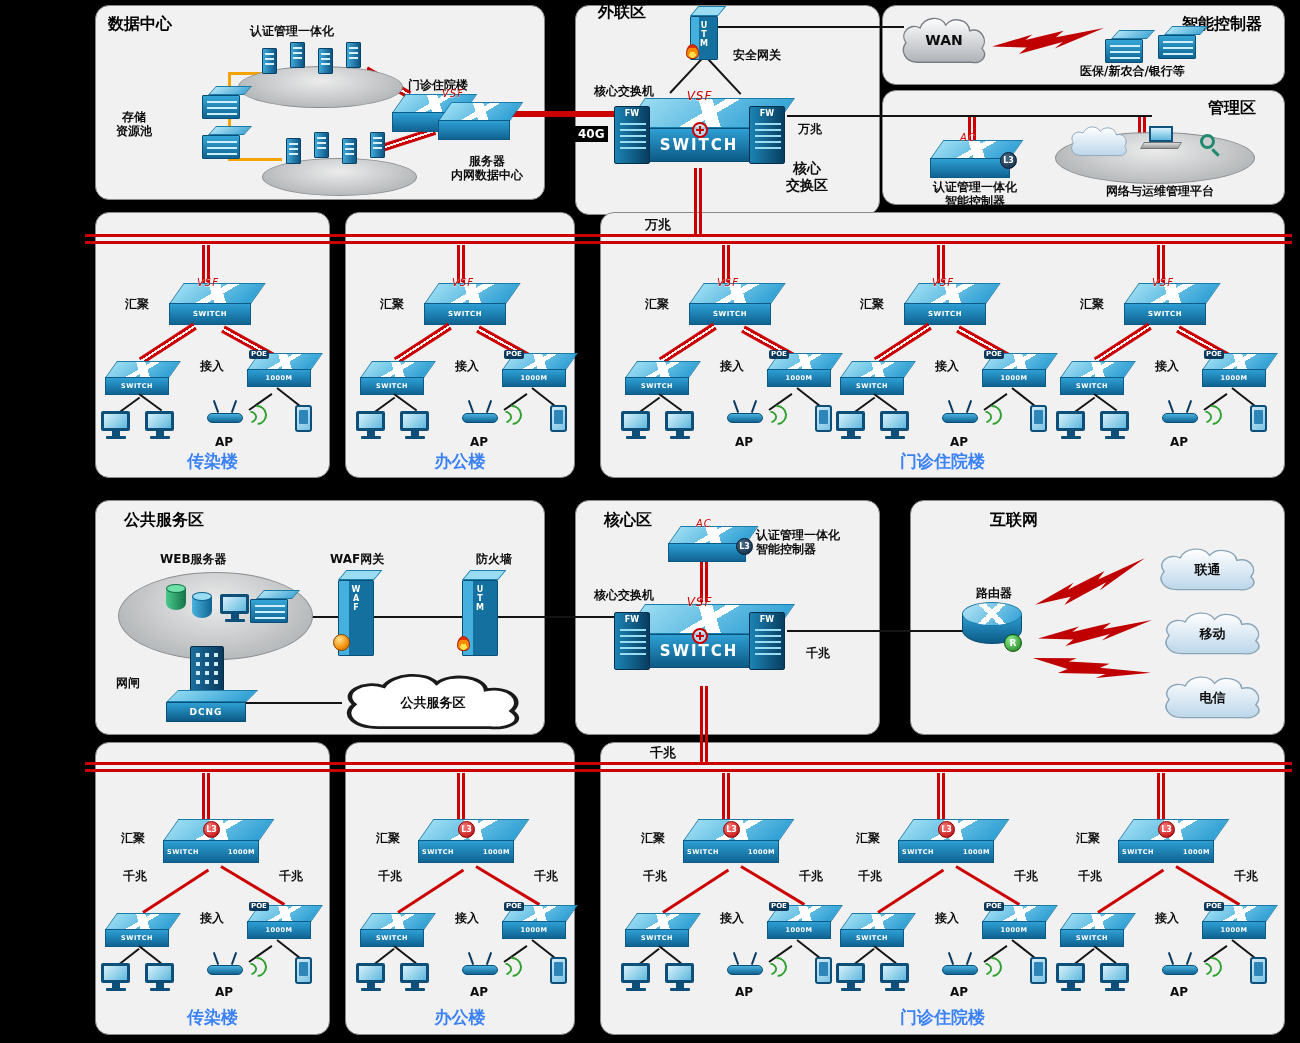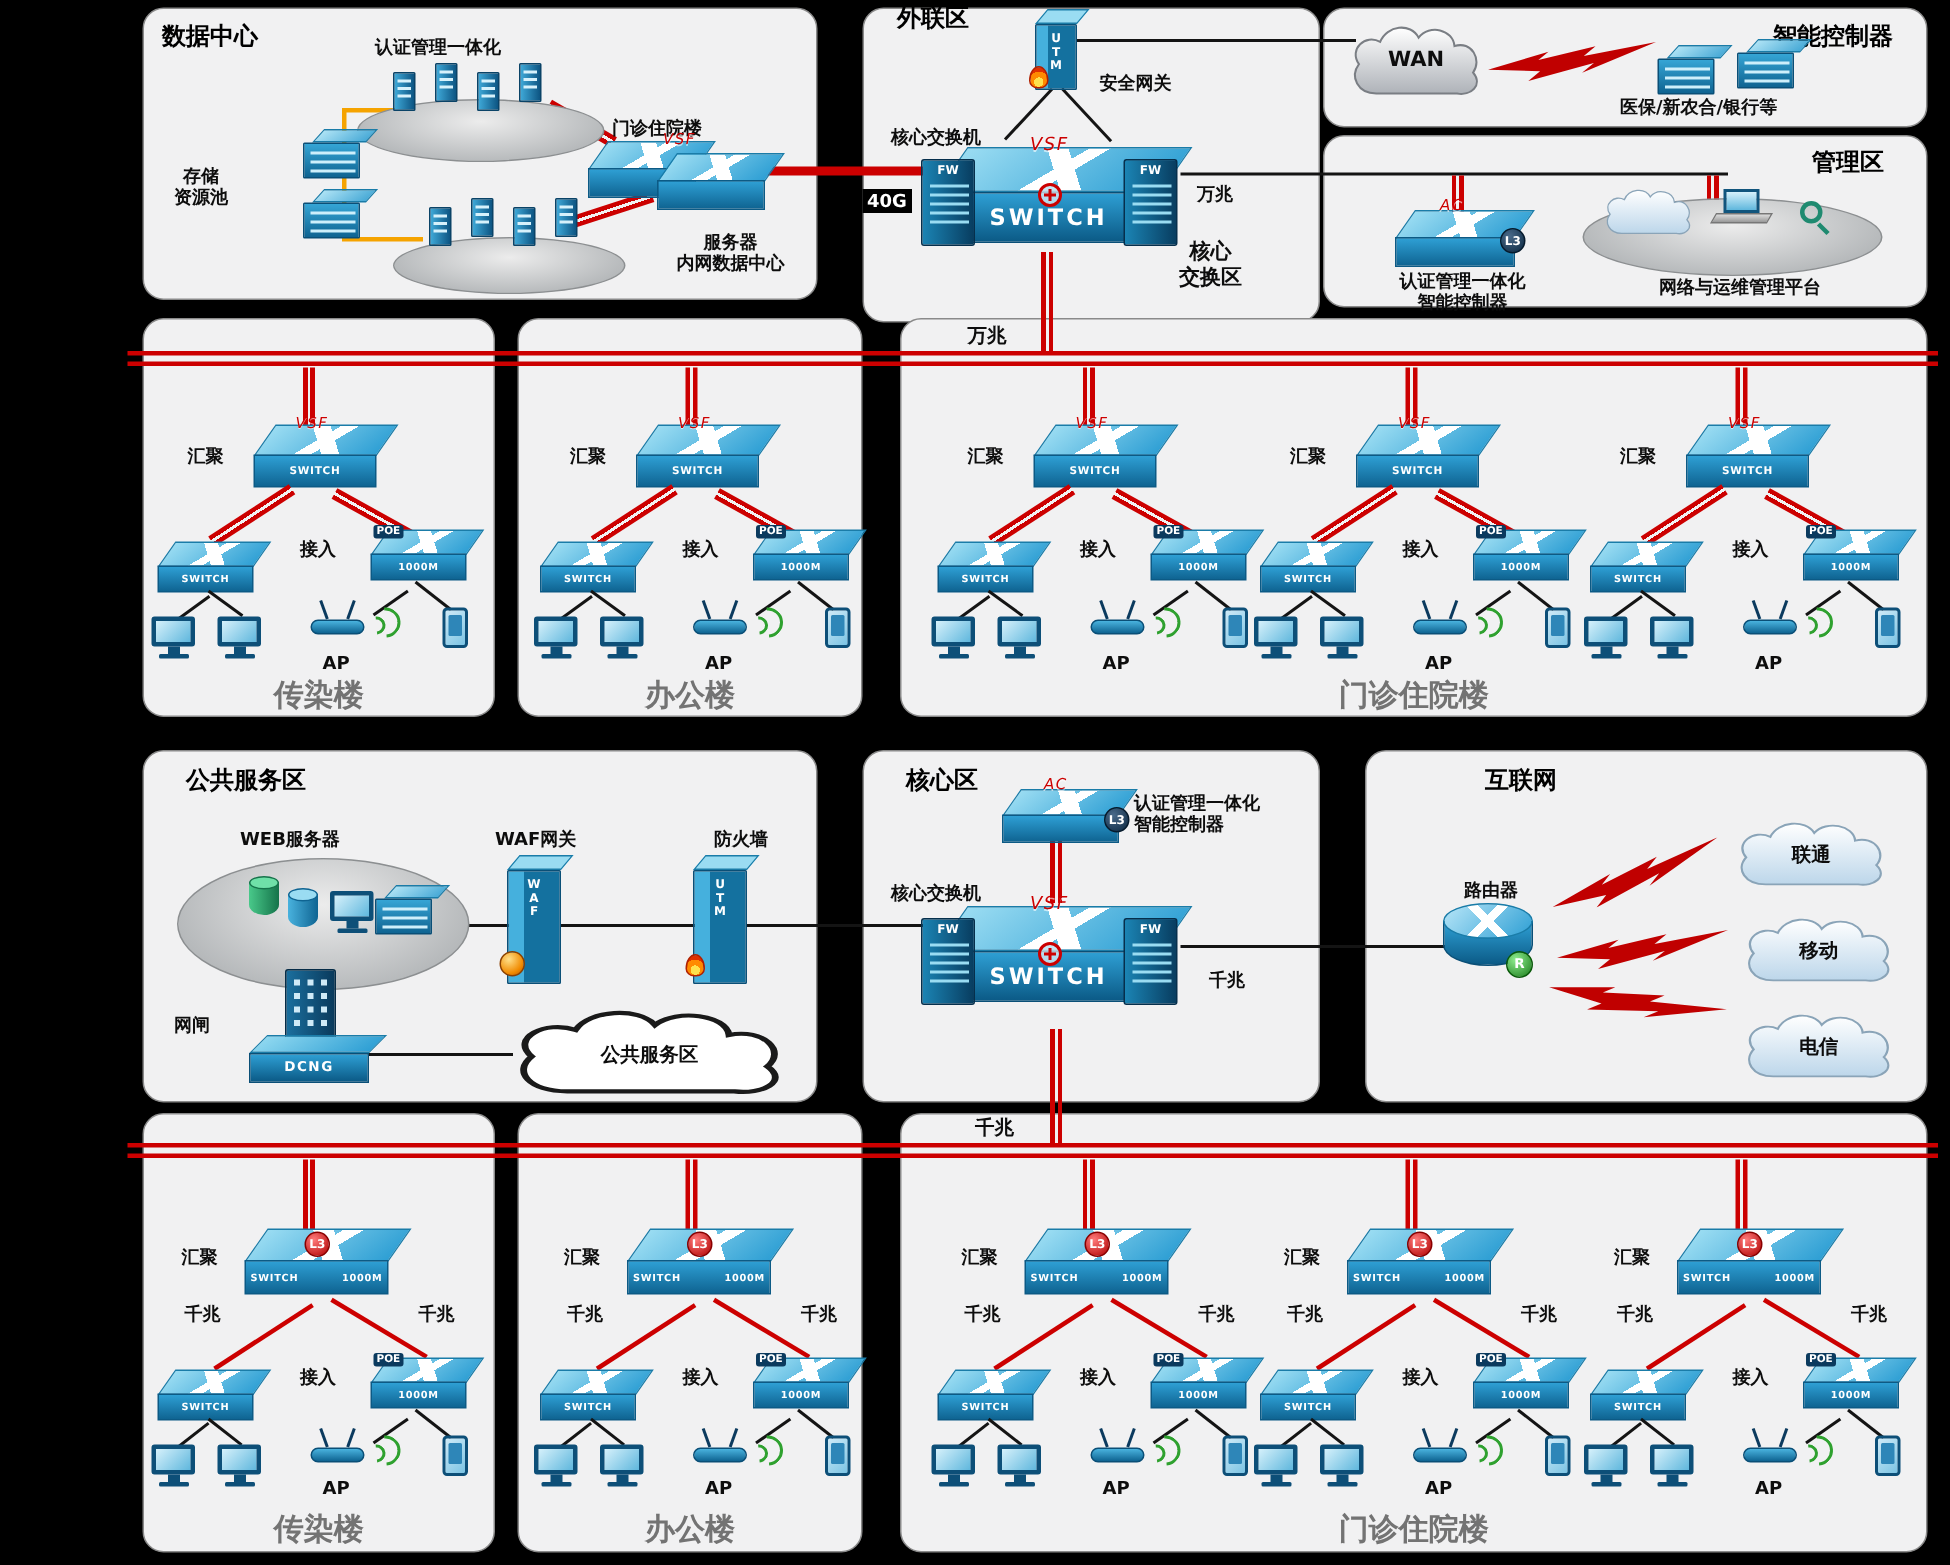--- a/index.html
+++ b/index.html
@@ -2,21 +2,21 @@
 <html><head>
 <meta charset="utf-8">
 <style>
   *{margin:0;padding:0;box-sizing:border-box}
   html,body{width:1300px;height:1043px}
   body{position:relative;background:#000;font-family:"DejaVu Sans","Liberation Sans",sans-serif;overflow:hidden}
   .abs{position:absolute}
   .zone{position:absolute;background:#f1f1f2;border:1px solid #8a8a8a;border-radius:14px}
   .ztitle{position:absolute;font-weight:bold;font-size:16px;color:#000}
   .lbl{position:absolute;font-weight:bold;font-size:12px;color:#0d0d0d;white-space:pre-line;text-align:center;line-height:1.2}
-  .bname{position:absolute;font-weight:bold;font-size:20px;color:#737373;text-align:center}
+  .bname{position:absolute;font-weight:bold;font-size:17px;color:#3b82f6;text-align:center}
   .chip{position:absolute;background:#000;color:#fff;font-weight:bold;font-size:12px;padding:0 3px;line-height:16px}
   
   .lh{position:absolute;height:2px;background:#141414}
   .lv{position:absolute;width:2px;background:#141414}
   .rh{position:absolute;height:3px;background:#c00}
   .r2v{position:absolute;width:8px;background:linear-gradient(90deg,#c00 0 3px,transparent 3px 5px,#c00 5px 8px)}
   .r2h{position:absolute;height:8px;background:linear-gradient(#c00 0 3px,transparent 3px 5px,#c00 5px 8px)}
   .diag{transform-origin:0 50%}
   .oh{position:absolute;height:3px;background:#f5a300}
   .ov{position:absolute;width:3px;background:#f5a300}

